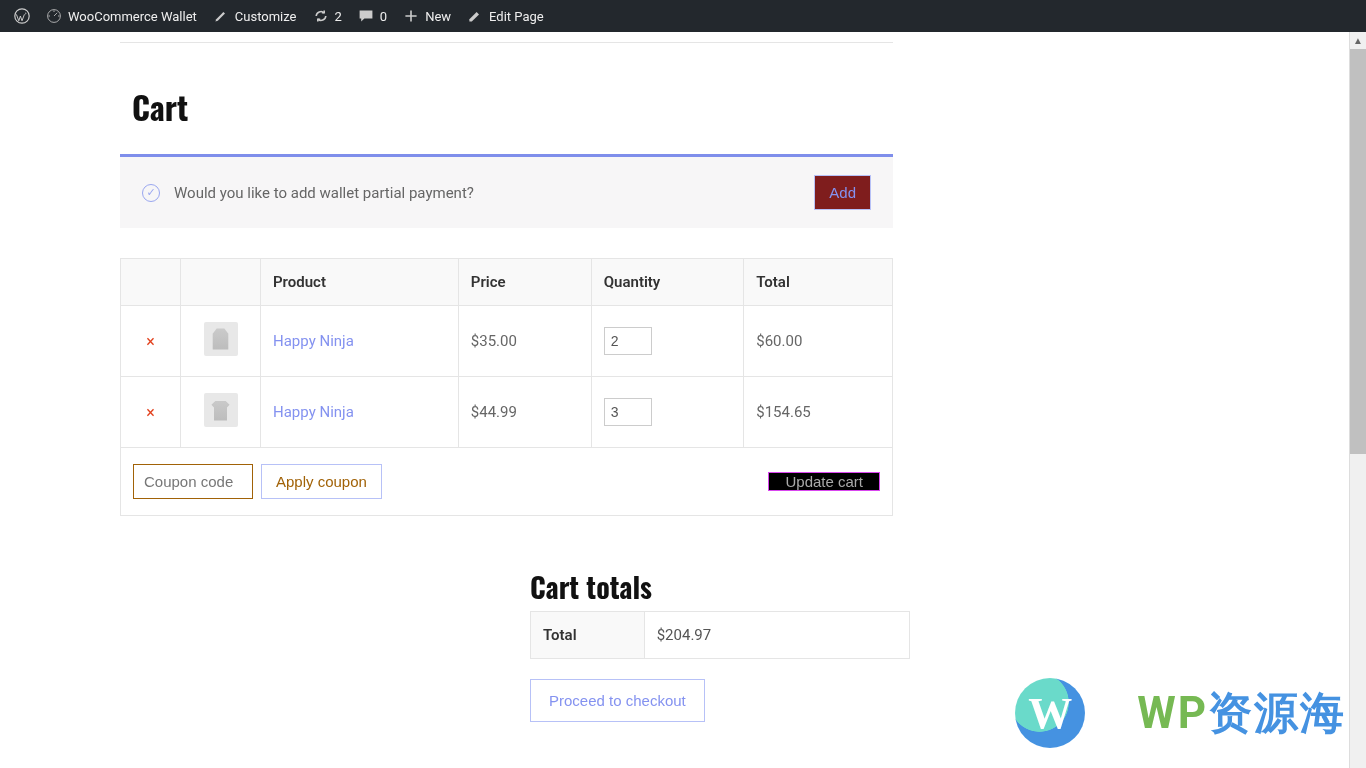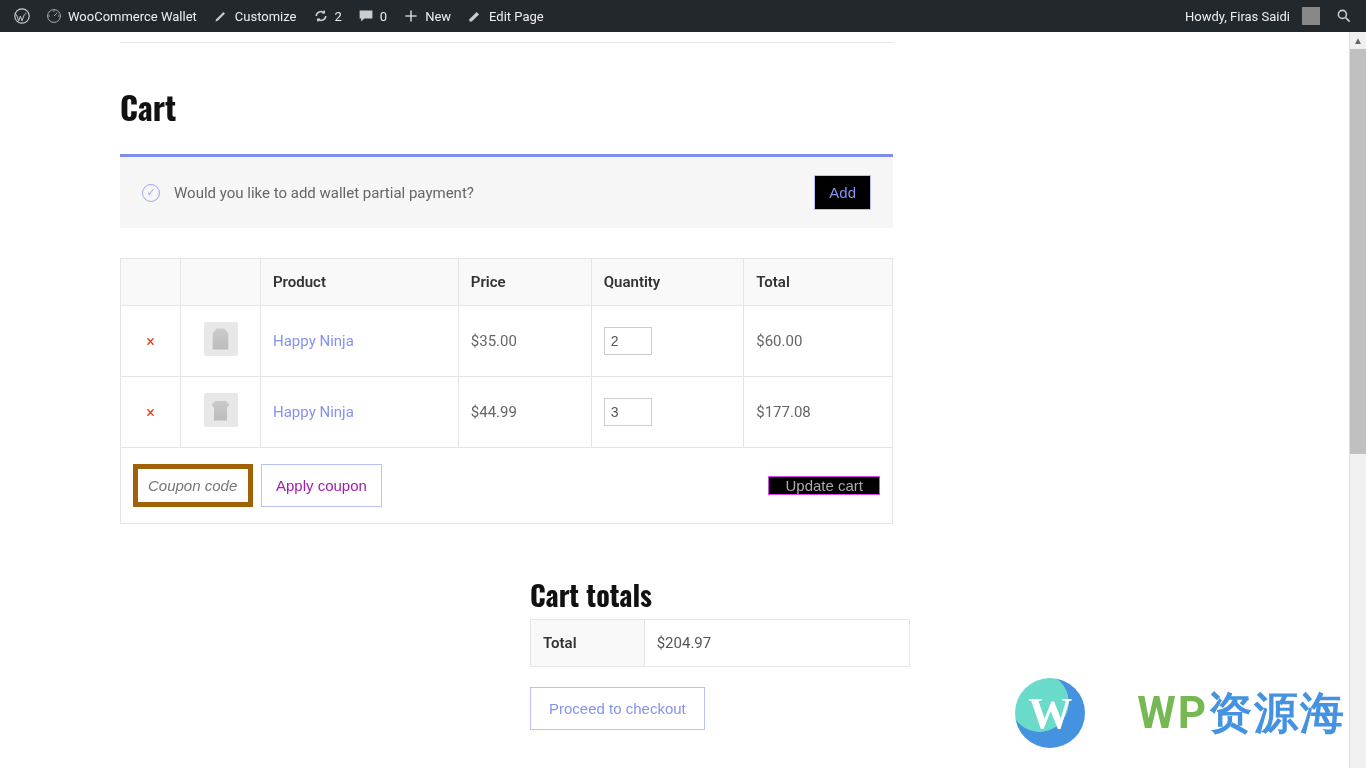--- a/index.html
+++ b/index.html
@@ -14,46 +14,46 @@
 
 
 .scroll-track { position: fixed; right: 0; top: 32px; bottom: 0; width: 17px; background: #f0f0f0; border-left: 1px solid #ddd; }
 .scroll-thumb { background: #c0c0c0; width: 100%; }
 .scroll-arrow { height: 17px; background: #f0f0f0; display:flex; align-items:center; justify-content:center; color:#666; font-size:10px; }
 
 
 .page { max-width: 790px; margin: 0 0 0 120px; padding-top: 10px; padding-right:17px; }
 hr.top-divider { border: none; border-top: 1px solid #e5e5e5; margin: 0 0 40px 0; }
 
-h1.page-title { font-family: Oswald, "Arial Narrow", sans-serif; font-weight: 700; font-size: 32px; color: #111; letter-spacing: 0; margin-bottom: 24px; font-stretch: condensed; }
+h1.page-title { font-family: Oswald, "Arial Narrow", sans-serif; font-weight: 700; font-size: 32px; color: #111; letter-spacing: 0; margin-bottom: 24px; font-stretch: condensed; margin-left: 12px; }
 
 
 .wallet-notice { background: #f7f6f7; border-top: 3px solid #7f8eeb; display: flex; align-items: center; justify-content: space-between; padding: 18px 22px; margin-bottom: 30px; }
 .wallet-left { display: flex; align-items: center; gap: 14px; color: #666; font-size: 15px; }
 .check-icon { width: 18px; height: 18px; border: 1.5px solid #9aa7f0; border-radius: 50%; display: inline-flex; align-items: center; justify-content: center; color: #9aa7f0; font-size: 11px; }
-.add-btn { border: 1px solid #b7c1f7; background: #000000; color: #8492f0; padding: 8px 14px; font-size: 15px; cursor: pointer; }
+.add-btn { border: 1px solid #b7c1f7; background: #7f1d1d; color: #8492f0; padding: 8px 14px; font-size: 15px; cursor: pointer; }
 
 
 table.cart { width: 100%; border-collapse: collapse; border: 1px solid #e5e5e5; margin-top: 28px; }
 table.cart th { background: #f9f9f9; text-align: left; padding: 14px 12px; font-weight: 600; color: #333; font-size: 15px; border: 1px solid #e5e5e5; }
 table.cart td { padding: 16px 12px; border: 1px solid #e5e5e5; color: #666; font-size: 15px; vertical-align: middle; }
 .remove-x { color: #e2401c; font-size: 16px; cursor: pointer; display:inline-block; }
 .thumb { width: 34px; height: 34px; background: #e8e8e8; display:inline-block; border-radius:2px; position:relative; }
 .thumb.hoodie::before { content:""; position:absolute; inset:4px; background: linear-gradient(#ccc,#bbb); clip-path: polygon(35% 10%, 65% 10%, 80% 30%, 80% 90%, 20% 90%, 20% 30%); }
 .thumb.tshirt::before { content:""; position:absolute; inset:4px; background: linear-gradient(#ccc,#bbb); clip-path: polygon(30% 15%, 70% 15%, 85% 30%, 75% 40%, 75% 90%, 25% 90%, 25% 40%, 15% 30%); }
 .product-link { color: #8492f0; text-decoration: none; }
 .qty-input { width: 48px; padding: 5px 6px; border: 1px solid #ccc; font-size: 14px; color: #555; }
 
 
 .actions-row td { padding: 16px; }
 .actions-flex { display:flex; justify-content: space-between; align-items:center; }
 .coupon-wrap { display:flex; gap:8px; }
-.coupon-input { border: 5px solid #a16207; padding: 8px 10px; font-size: 15px; color: #666; width: 120px; font-style: italic; }
+.coupon-input { border: 1px solid #a16207; padding: 8px 10px; font-size: 15px; color: #666; width: 120px; }
 .coupon-input::placeholder { color:#777; }
-.apply-btn { border: 1px solid #b7c1f7; background:#fff; color:#a21caf; padding: 8px 14px; font-size:15px; cursor:pointer; }
+.apply-btn { border: 1px solid #b7c1f7; background:#fff; color:#a16207; padding: 8px 14px; font-size:15px; cursor:pointer; }
 .update-btn { border:1px solid #d946ef; background:#000000; color:#aaa; padding:0 16px; font-size:15px; cursor:default; }
 
 
 .totals-wrap { width: 380px; margin-left: 410px; margin-top: 50px; }
 h2.totals-title { font-family: Oswald, "Arial Narrow", sans-serif; font-weight:700; font-size:28px; color:#111; margin-bottom: 4px; font-stretch:condensed; }
 table.totals { width:100%; border-collapse: collapse; border:1px solid #e5e5e5; }
 table.totals th { background:#f9f9f9; text-align:left; padding: 14px 12px; font-weight:600; font-size:15px; border:1px solid #e5e5e5; width:30%; }
 table.totals td { padding:14px 12px; border:1px solid #e5e5e5; font-size:15px; color:#555; }
 .checkout-btn { display:inline-block; margin-top:20px; border:1px solid #b7c1f7; background:#fff; color:#8492f0; padding:12px 18px; font-size:15px; cursor:pointer; }
 
@@ -119,34 +119,20 @@
       </span>
       <span>New</span>
     </div>
     <div class="admin-item">
       <span class="ab-icon">
         <svg viewBox="0 0 20 20" width="16" height="16" fill="#ccc">
             <path d="M3 14l9-9 3 3-9 9H3z"></path>
           </svg>
       </span>
       <span>Edit Page</span>
-    </div>
-  </div>
-  <div class="admin-right">
-    <div class="admin-item">
-      <span>Howdy, Firas Saidi</span>
-      <span class="avatar-placeholder"></span>
-    </div>
-    <div class="admin-item">
-      <span class="ab-icon">
-        <svg viewBox="0 0 20 20" width="16" height="16" fill="none" stroke="#ccc" stroke-width="2">
-            <circle cx="8" cy="8" r="5"></circle>
-            <path d="M12 12l5 5"></path>
-          </svg>
-      </span>
     </div>
   </div>
 </div>
 
 <div class="scroll-track">
   <div class="scroll-arrow">▲</div>
   <div class="scroll-thumb" style="height:55%;"></div>
 </div>
 
 <div class="page">
@@ -181,21 +167,21 @@
           <td>$35.00</td>
           <td><input class="qty-input" value="2" style=""></td>
           <td>$60.00</td>
         </tr>
         <tr>
           <td style="text-align:center;width:60px"><span class="remove-x">×</span></td>
           <td style="width:80px;text-align:center"><span class="thumb tshirt"></span></td>
           <td><a href="#" class="product-link">Happy Ninja</a></td>
           <td>$44.99</td>
           <td><input class="qty-input" value="3" style=""></td>
-          <td>$177.08</td>
+          <td>$154.65</td>
         </tr>
       </tbody>
     <tbody>
       <tr class="actions-row">
         <td colspan="6">
           <div class="actions-flex">
             <div class="coupon-wrap">
               <input class="coupon-input" placeholder="Coupon code" style="">
               <button class="apply-btn">Apply coupon</button>
             </div>

